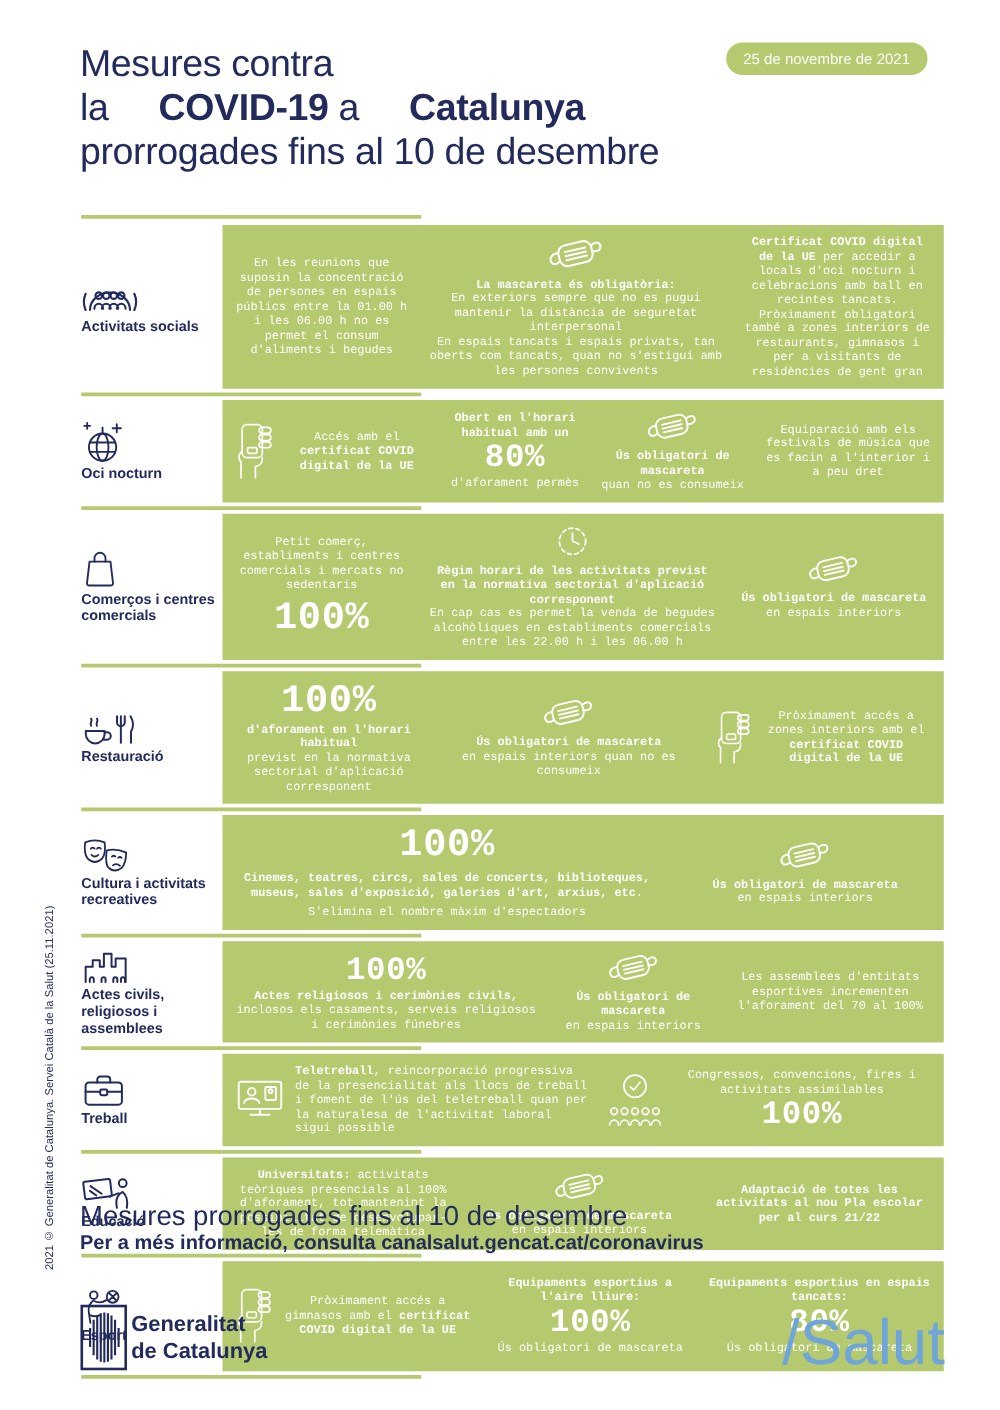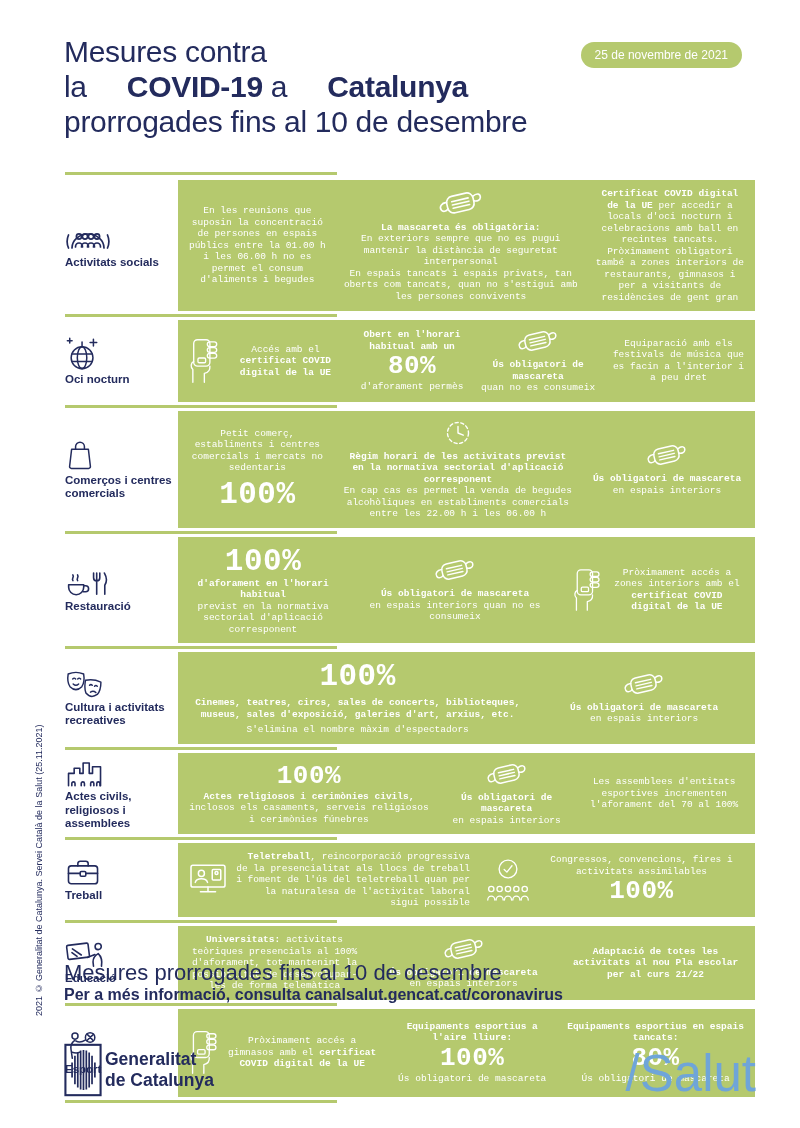--- a/index.html
+++ b/index.html
@@ -5,41 +5,41 @@
   :root { --green:#b5c96e; --navy:#232b5d; --blue:#6fa5d8; }
   * { box-sizing:border-box; }
   body { margin:0; background:#fff; }
   .page { position:relative; width:800px; height:1128px; background:#fff; overflow:hidden;
           font-family:"Liberation Sans", sans-serif; }
 
   
   .title { position:absolute; left:64px; top:34px; margin:0; color:var(--navy);
            font-size:30px; line-height:35px; font-weight:normal; letter-spacing:-0.3px; }
   .title b { font-weight:bold;margin-left:32px; }
-  .badge { position:absolute; right:58px; top:42px; background:var(--green); color:#fff;
+  .badge { position:absolute; right:58px; top:34px; background:var(--green); color:#fff;
            font-size:12px; padding:6px 14px; border-radius:15px; }
 
   
   .table { position:absolute; left:65px; top:172px; width:690px; }
   .topline { width:272px; height:3px; background:var(--green); margin-bottom:5px; }
   .row { display:flex; position:relative; margin-bottom:9px; }
   .row::after { content:""; position:absolute; left:0; bottom:-6px; width:272px; height:3px;
                 background:var(--green); }
   .labelcell { width:107px; margin-right:6px; display:flex; flex-direction:column;
                justify-content:center; align-items:flex-start; color:var(--navy); }
   .cat-label { font-weight:bold; font-size:11.5px; line-height:13.5px; margin-top:2px; }
   .green { flex:1; background:var(--green); display:flex; align-items:center; color:#fff;
            padding:8px 2px; }
   .cell { font-size:9.5px; line-height:11.5px; text-align:center; padding:0 8px;font-family:Liberation Mono, monospace; }
   .cell b { font-weight:bold; }
   .mt { margin-top:4px; }
   .big { font-size:31px; line-height:33px; font-weight:bold; letter-spacing:.5px; }
   .big-sm { font-size:26px; line-height:29px; font-weight:bold; letter-spacing:.5px; }
   .icon-left { display:flex; align-items:center; justify-content:center; gap:8px; }
-  .left-align { text-align:right; }
+  .left-align { text-align:left; }
   .wicon { color:#fff; display:block; margin:0 auto 4px; flex:none; }
   .icon-left .wicon { margin:0; }
   .icon-stack { display:flex; flex-direction:column; align-items:center; gap:4px; flex:none; }
   .cicon { color:var(--navy); display:block; }
 
   
   .f1 { position:absolute; left:64px; top:960px; color:var(--navy); font-size:22px; }
   .f2 { position:absolute; left:64px; top:986px; color:var(--navy); font-size:16px; font-weight:bold; }
   .gencat { position:absolute; left:64px; top:1043px; display:flex; align-items:center; gap:3px; }
   .gencat-text { color:var(--navy); font-weight:bold; font-size:17.5px; line-height:21px; }

